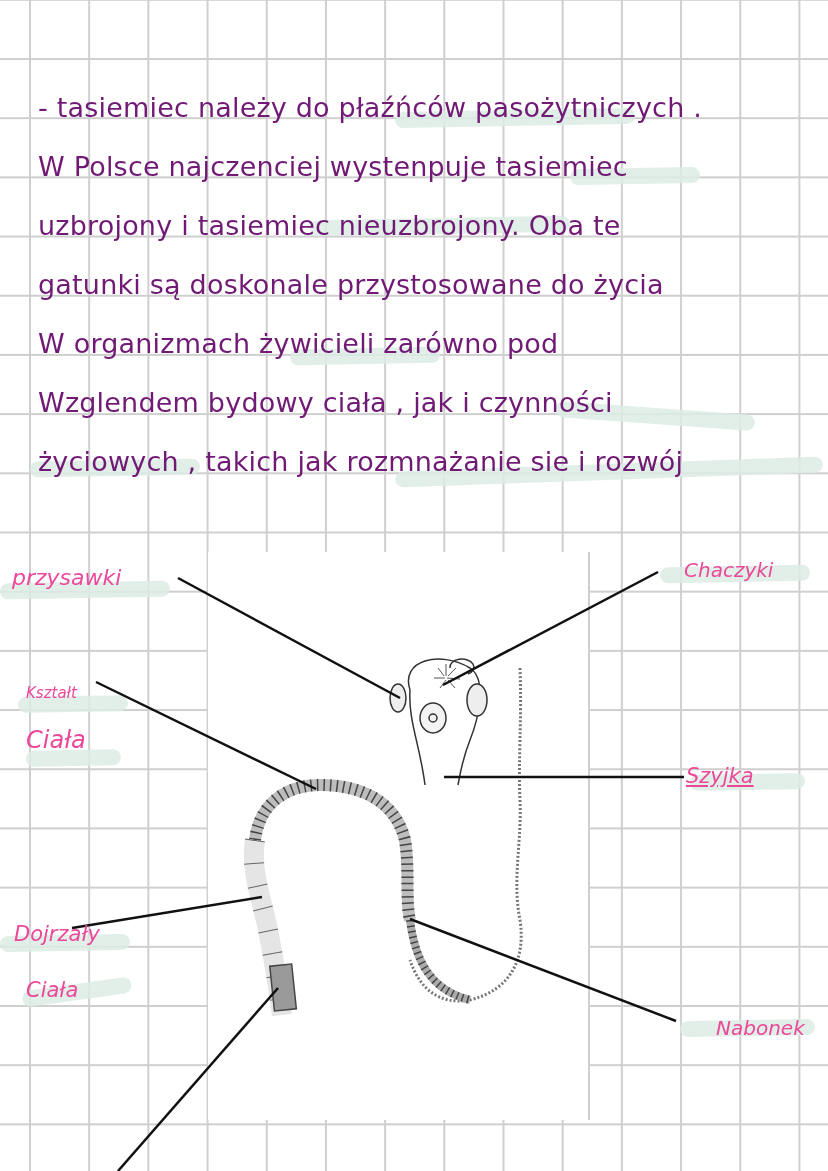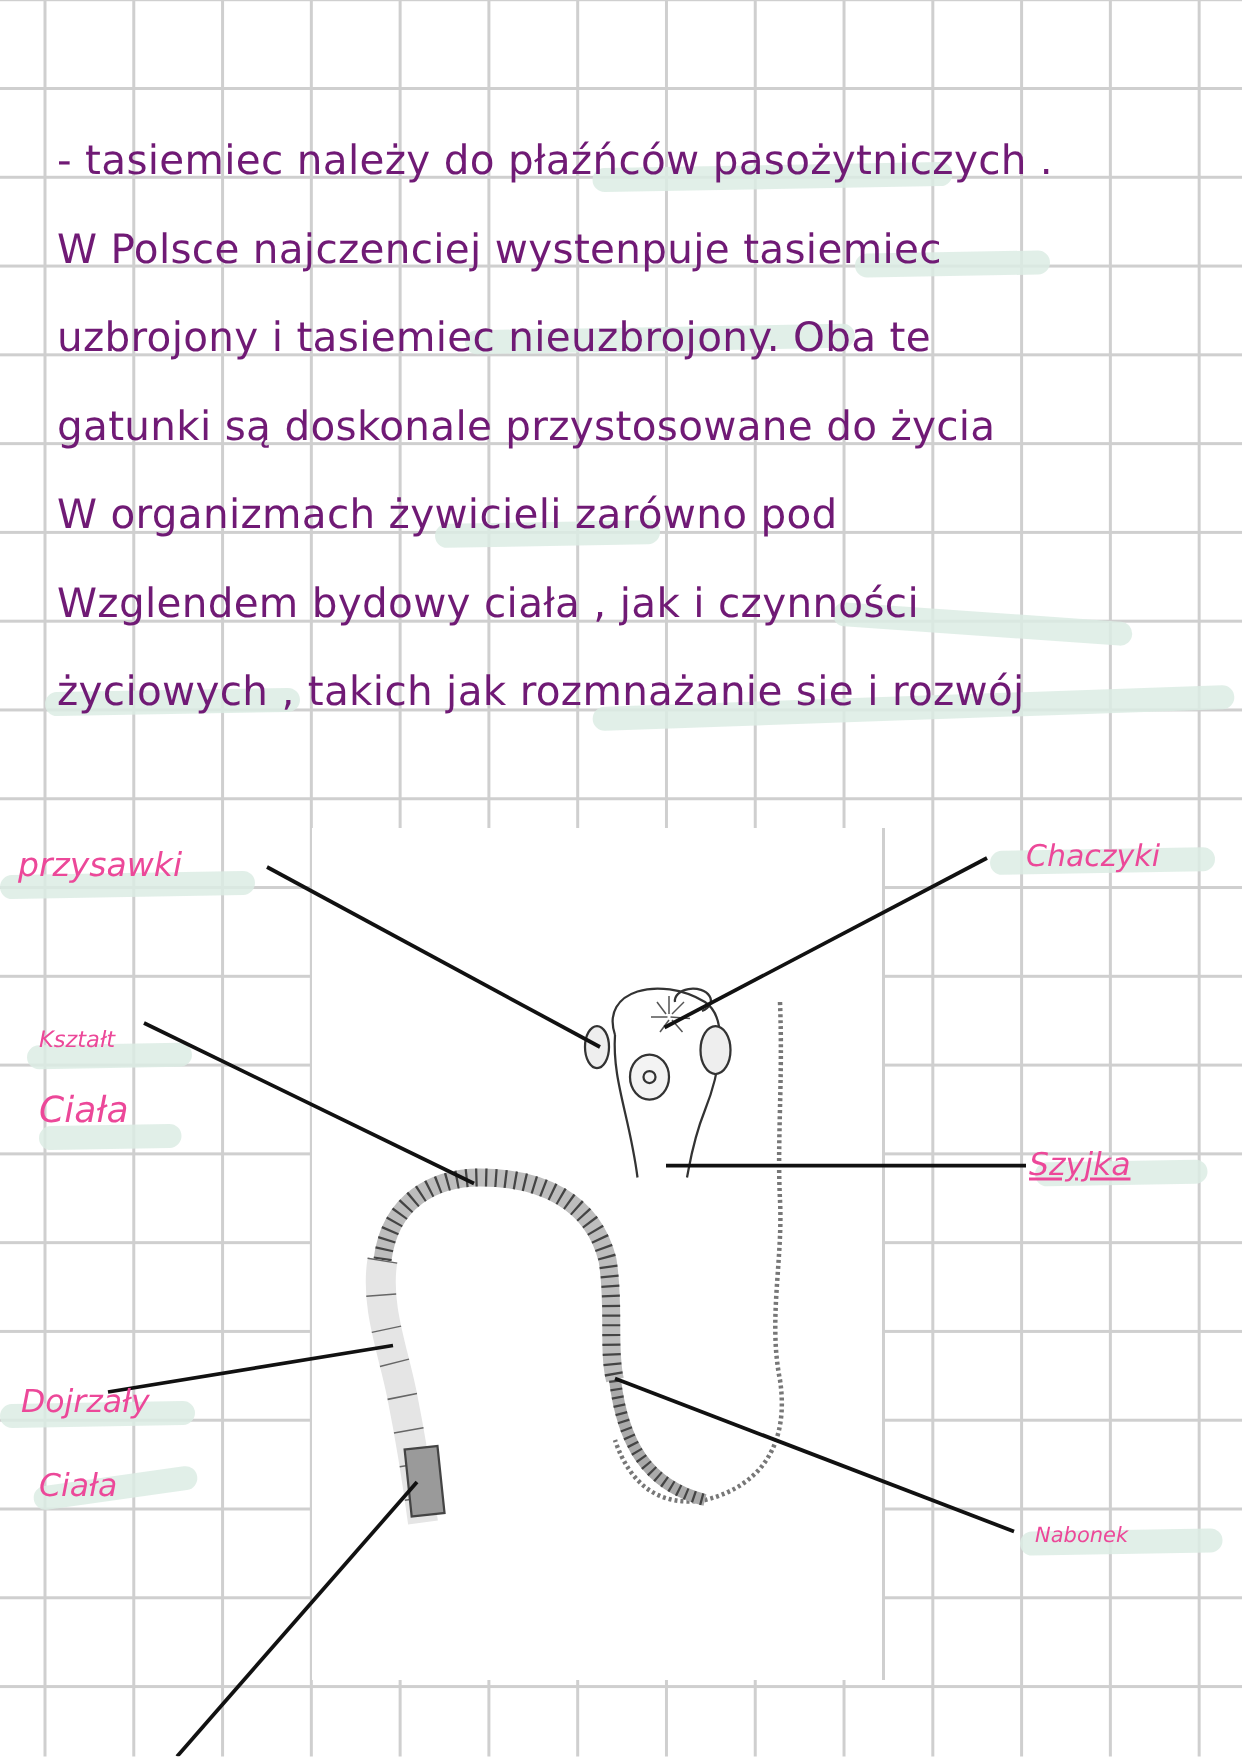--- a/index.html
+++ b/index.html
@@ -115,13 +115,13 @@
   </g>
 </svg>
 
 <div class="label" style="left:12px;top:565px;">przysawki</div>
 <div class="label" style="left:660px;top:558px;font-size:20px;margin-left:24px;">Chaczyki</div>
 <div class="label" style="left:26px;top:684px;font-size:15px;">Kształt</div>
 <div class="label" style="left:26px;top:726px;font-size:24px;">Ciała</div>
 <div class="label" style="left:686px;top:764px;font-size:21px;text-decoration:underline;">Szyjka</div>
 <div class="label" style="left:14px;top:922px;font-size:21px;">Dojrzały</div>
 <div class="label" style="left:26px;top:978px;font-size:21px;">Ciała</div>
-<div class="label" style="left:690px;top:1016px;font-size:14px;">Nabonek</div>
+<div class="label" style="left:716px;top:1016px;font-size:20px;">Nabonek</div>
 
 </body></html>

